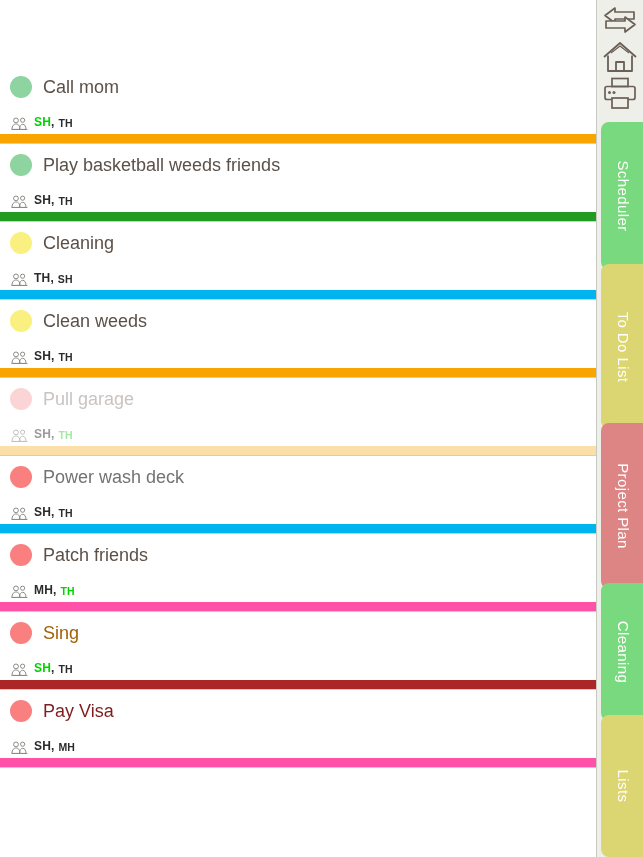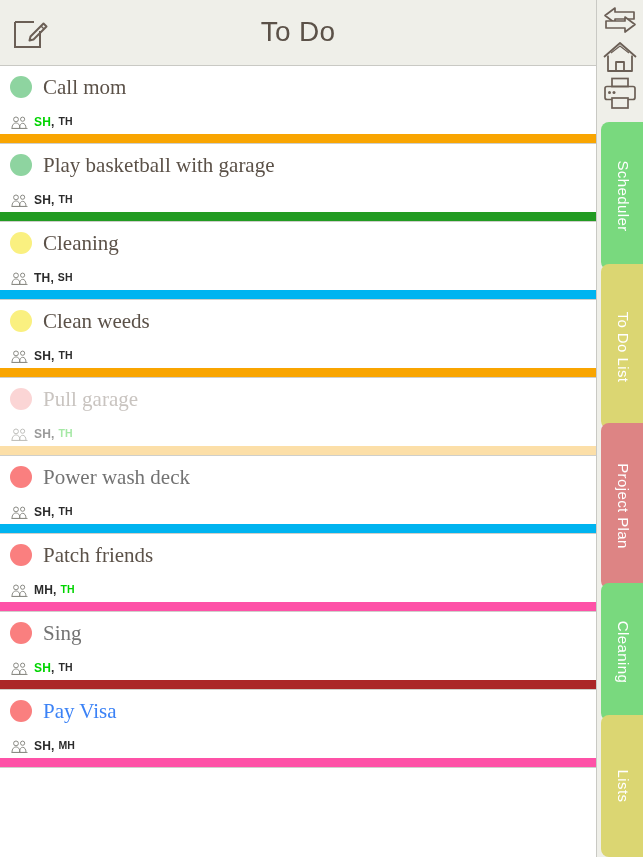--- a/index.html
+++ b/index.html
@@ -119,32 +119,31 @@
     align-items: center;
   }
   .dot {
     width: 22px;
     height: 22px;
     border-radius: 50%;
     flex: 0 0 auto;
   }
   .task-title {
     margin-left: 11px;
-    font-size: 21px;
+    font-size: 18px;
     color: #5b5148;
     font-weight: 400;
     line-height: 22px;
-    font-family: Liberation Serif, serif;
   }
   .task-meta {
     position: absolute;
     left: 11px;
     bottom: 14px;
     display: flex;
-    align-items: flex-start;
+    align-items: flex-end;
     height: 14px;
   }
   .people-icon {
     width: 18px;
     height: 13px;
     flex: 0 0 auto;
     margin-right: 5px;
   }
   .initial-a {
     font-size: 12px;
@@ -172,30 +171,20 @@
   .spacer {
     height: 80px;
     background: #ffffff;
   }
 </style>
 </head>
 <body>
 
 <div id="app">
 
-  <div class="header">
-    <div class="edit-icon">
-      <svg viewBox="0 0 40 40" width="40" height="40" aria-hidden="true">
-        <path d="M5 9 H24 M5 9 V34 H30 V18" fill="none" stroke="#6b5f56" stroke-width="2"></path>
-        <path d="M20.5 23.5 L33.5 10.5 L36.5 13.5 L23.5 26.5 L19.5 27.5 Z" fill="none" stroke="#6b5f56" stroke-width="2" stroke-linejoin="round"></path>
-        <path d="M31 13 L34 16" fill="none" stroke="#6b5f56" stroke-width="1.4"></path>
-      </svg>
-    </div>
-    <div class="header-title">To Do</div>
-  </div>
 
   <div class="rail">
     <div class="rail-icons">
 
       <div class="rail-icon i0">
         <svg viewBox="0 0 36 34" width="36" height="34" aria-hidden="true">
           <path d="M13 5 L3 12.5 L13 20 L13 16 L32 16 L32 9 L13 9 Z" fill="none" stroke="#6b5f56" stroke-width="1.7" stroke-linejoin="round"></path>
           <path d="M23 14 L33 21.5 L23 29 L23 25 L4 25 L4 18 L23 18 Z" fill="#efefe9" stroke="#6b5f56" stroke-width="1.7" stroke-linejoin="round"></path>
         </svg>
       </div>
@@ -255,21 +244,21 @@
             </svg></span>
           <span class="initial-a" style="color: rgb(0, 212, 0);">SH</span>
           <span class="comma" style="color: rgb(43, 43, 43);">,</span>
           <span class="initial-b" style="color: rgb(43, 43, 43);">TH</span>
         </div>
         <div class="bar" style="background: rgb(249, 165, 1);"></div>
       </div>
       <div class="task">
         <div class="task-title-row">
           <span class="dot" style="background: rgb(142, 212, 160);"></span>
-          <span class="task-title" style="color: rgb(91, 81, 72);">Play basketball with garage</span>
+          <span class="task-title" style="color: rgb(91, 81, 72);">Play basketball weeds friends</span>
         </div>
         <div class="task-meta">
           <span class="people-icon" style="opacity: 1;"><svg viewBox="0 0 18 13" width="18" height="13" aria-hidden="true">
               <circle cx="5" cy="3.4" r="2.4" fill="none" stroke="#8a8a84" stroke-width="1"></circle>
               <circle cx="11.6" cy="3.2" r="2.1" fill="none" stroke="#8a8a84" stroke-width="1"></circle>
               <path d="M1 12.4 C1 8.6 3 7 5 7 C7 7 9 8.6 9 12.4 Z" fill="none" stroke="#8a8a84" stroke-width="1"></path>
               <path d="M8.4 12.4 C8.4 9 10 7.3 11.7 7.3 C13.4 7.3 15 9 15 12.4 Z" fill="none" stroke="#8a8a84" stroke-width="1"></path>
               <path d="M0.5 12.6 H16.5" stroke="#8a8a84" stroke-width="1"></path>
             </svg></span>
           <span class="initial-a" style="color: rgb(43, 43, 43);">SH</span>
@@ -369,40 +358,40 @@
             </svg></span>
           <span class="initial-a" style="color: rgb(43, 43, 43);">MH</span>
           <span class="comma" style="color: rgb(43, 43, 43);">,</span>
           <span class="initial-b" style="color: rgb(0, 212, 0);">TH</span>
         </div>
         <div class="bar" style="background: rgb(254, 81, 167);"></div>
       </div>
       <div class="task">
         <div class="task-title-row">
           <span class="dot" style="background: rgb(250, 127, 127);"></span>
-          <span class="task-title" style="color: #737373;">Sing</span>
+          <span class="task-title" style="color: #a16207;">Sing</span>
         </div>
         <div class="task-meta">
           <span class="people-icon" style="opacity: 1;"><svg viewBox="0 0 18 13" width="18" height="13" aria-hidden="true">
               <circle cx="5" cy="3.4" r="2.4" fill="none" stroke="#8a8a84" stroke-width="1"></circle>
               <circle cx="11.6" cy="3.2" r="2.1" fill="none" stroke="#8a8a84" stroke-width="1"></circle>
               <path d="M1 12.4 C1 8.6 3 7 5 7 C7 7 9 8.6 9 12.4 Z" fill="none" stroke="#8a8a84" stroke-width="1"></path>
               <path d="M8.4 12.4 C8.4 9 10 7.3 11.7 7.3 C13.4 7.3 15 9 15 12.4 Z" fill="none" stroke="#8a8a84" stroke-width="1"></path>
               <path d="M0.5 12.6 H16.5" stroke="#8a8a84" stroke-width="1"></path>
             </svg></span>
           <span class="initial-a" style="color: rgb(0, 212, 0);">SH</span>
           <span class="comma" style="color: rgb(43, 43, 43);">,</span>
           <span class="initial-b" style="color: rgb(43, 43, 43);">TH</span>
         </div>
         <div class="bar" style="background: rgb(171, 39, 39);"></div>
       </div>
       <div class="task">
         <div class="task-title-row">
           <span class="dot" style="background: rgb(250, 127, 127);"></span>
-          <span class="task-title" style="color: #3b82f6;">Pay Visa</span>
+          <span class="task-title" style="color: #7f1d1d;">Pay Visa</span>
         </div>
         <div class="task-meta">
           <span class="people-icon" style="opacity: 1;"><svg viewBox="0 0 18 13" width="18" height="13" aria-hidden="true">
               <circle cx="5" cy="3.4" r="2.4" fill="none" stroke="#8a8a84" stroke-width="1"></circle>
               <circle cx="11.6" cy="3.2" r="2.1" fill="none" stroke="#8a8a84" stroke-width="1"></circle>
               <path d="M1 12.4 C1 8.6 3 7 5 7 C7 7 9 8.6 9 12.4 Z" fill="none" stroke="#8a8a84" stroke-width="1"></path>
               <path d="M8.4 12.4 C8.4 9 10 7.3 11.7 7.3 C13.4 7.3 15 9 15 12.4 Z" fill="none" stroke="#8a8a84" stroke-width="1"></path>
               <path d="M0.5 12.6 H16.5" stroke="#8a8a84" stroke-width="1"></path>
             </svg></span>
           <span class="initial-a" style="color: rgb(43, 43, 43);">SH</span>

